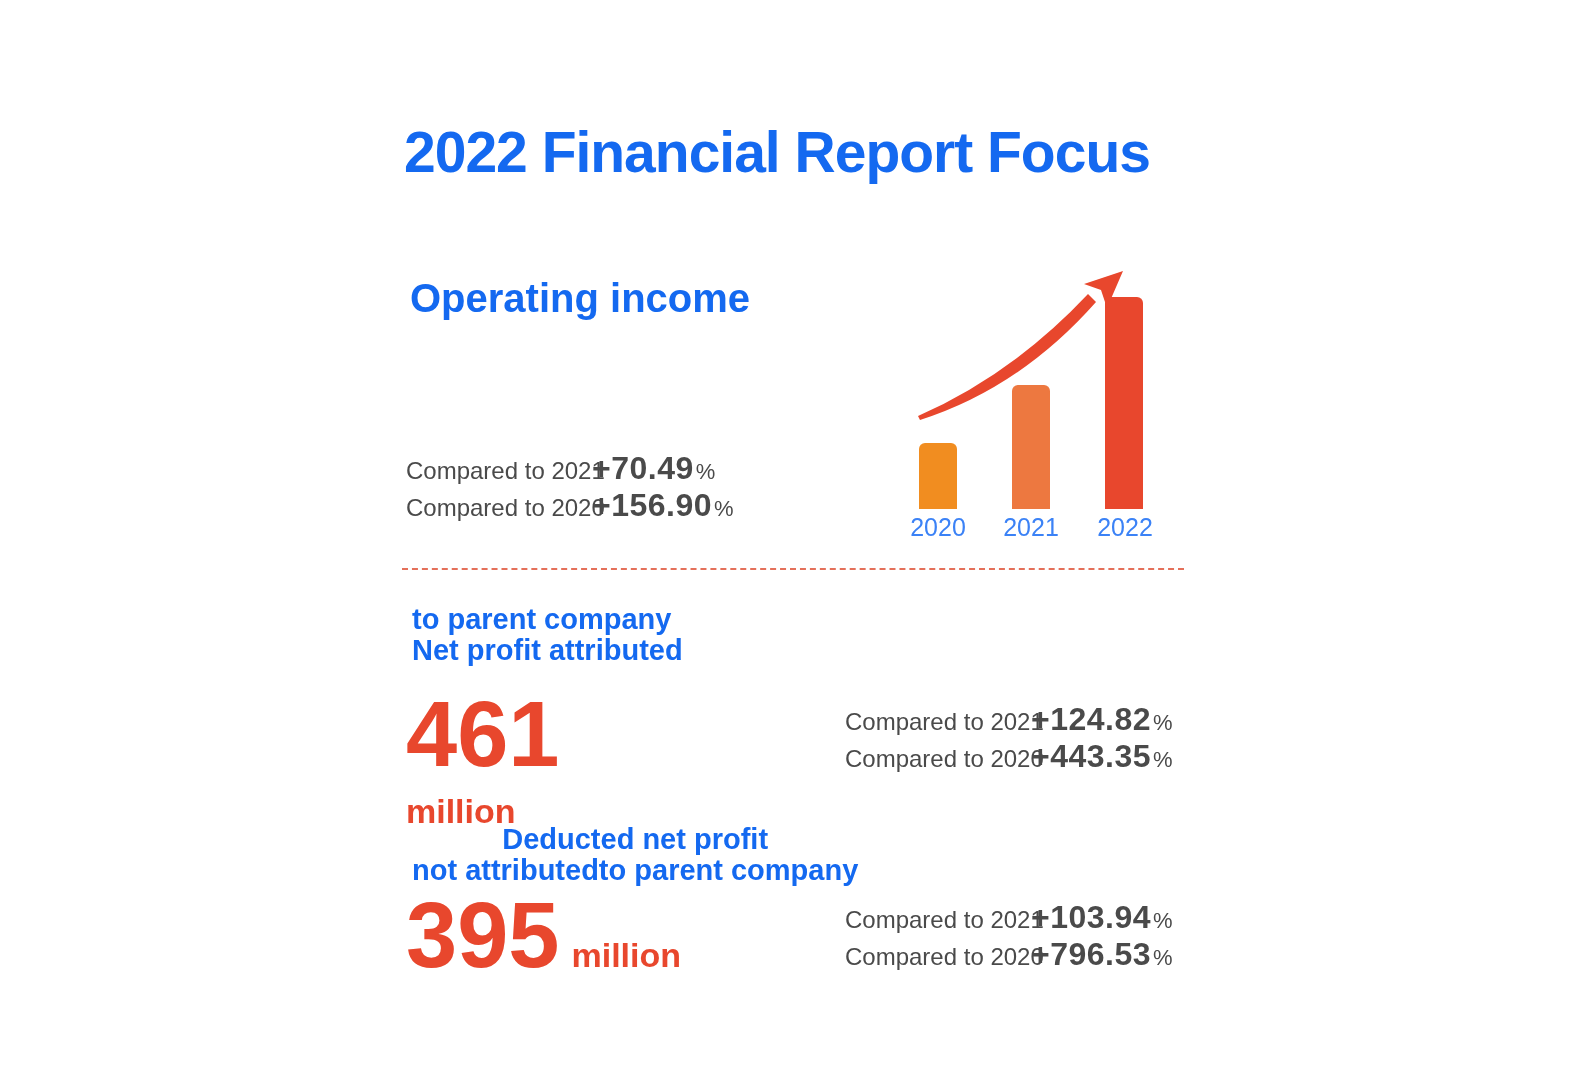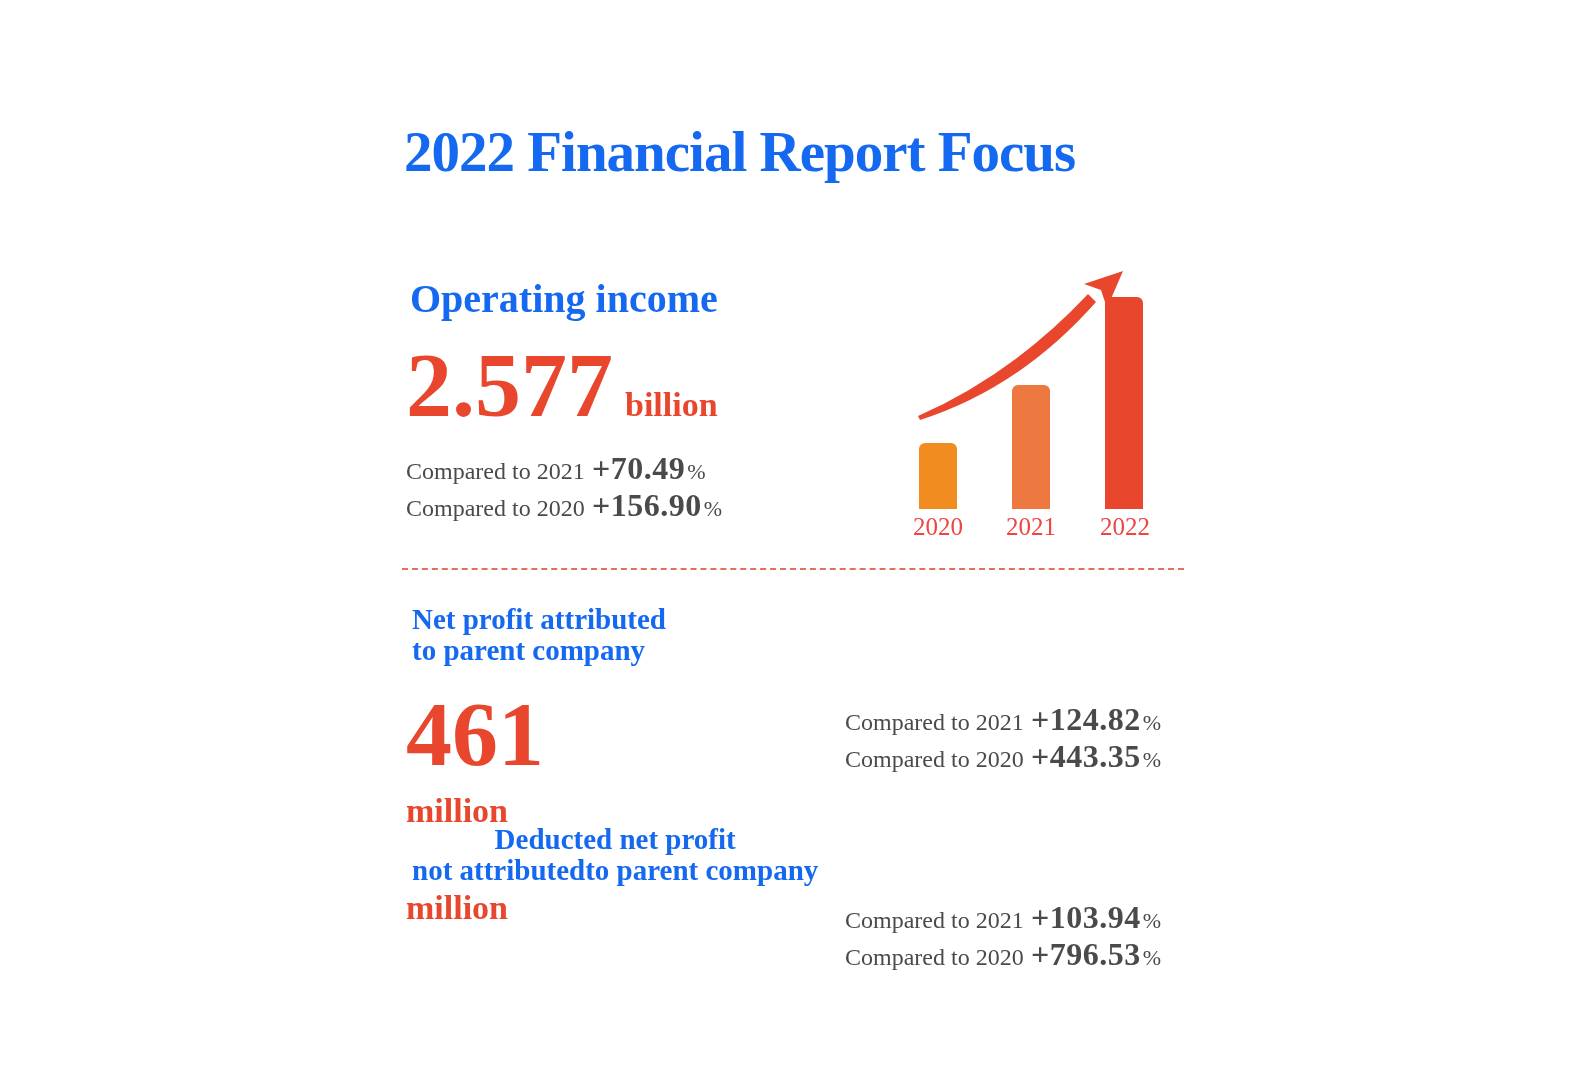--- a/index.html
+++ b/index.html
@@ -6,21 +6,21 @@
   html, body {
     margin: 0;
     padding: 0;
     background: #ffffff;
   }
   .page {
     position: relative;
     width: 1550px;
     height: 1080px;
     background: #ffffff;
-    font-family: Liberation Serif, serif;
+    font-family: Liberation Sans, sans-serif;
     overflow: hidden;
   }
 
   
   .title {
     position: absolute;
     left: 404px;
     top: 119px;
     margin: 0;
     font-size: 57px;
@@ -113,21 +113,21 @@
   .bar-0 { left: 39px; }
   .bar-1 { left: 132px; }
   .bar-2 { left: 225px; }
   .bar-label {
     position: absolute;
     top: 263px;
     width: 90px;
     text-align: center;
     font-size: 25px;
     font-weight: 400;
-    color: #ef4444;
+    color: #3b82f6;
   }
   .bar-label-0 { left: 13px; }
   .bar-label-1 { left: 106px; }
   .bar-label-2 { left: 200px; }
   .growth-arrow {
     position: absolute;
     left: 0;
     top: 0;
     width: 320px;
     height: 290px;
@@ -147,24 +147,20 @@
 </style>
 </head>
 <body>
 
 <div class="page">
 
   <h1 class="title">2022 Financial Report Focus</h1>
 
   <div class="blue-label lbl-operating">Operating income</div>
 
-  <div class="value-row val-operating">
-    <span class="big-num">2.577</span>
-    <span class="unit">billion</span>
-  </div>
 
   <div class="cmp-block cmp-operating">
     <div class="cmp-row">
       <span class="cmp-label">Compared to 2021</span>
       <span class="cmp-value">+70.49</span>
       <span class="cmp-pct">%</span>
     </div>
     <div class="cmp-row">
       <span class="cmp-label">Compared to 2020</span>
       <span class="cmp-value">+156.90</span>
@@ -181,22 +177,22 @@
       <path fill="currentColor" d="M243,21 L204,34 L221,40 L227,58 Z"></path>
     </svg>
     <div class="bar-label bar-label-0">2020</div>
     <div class="bar-label bar-label-1">2021</div>
     <div class="bar-label bar-label-2">2022</div>
   </div>
 
   <div class="divider"></div>
 
   <div class="blue-label lbl-netprofit">
+    <div>to parent company</div>
     <div>Net profit attributed</div>
-    <div>to parent company</div>
   </div>
 
   <div class="value-row val-netprofit">
     <span class="big-num">461</span>
     <span class="unit">million</span>
   </div>
 
   <div class="cmp-block cmp-netprofit">
     <div class="cmp-row">
       <span class="cmp-label">Compared to 2021</span>
@@ -209,20 +205,21 @@
       <span class="cmp-pct">%</span>
     </div>
   </div>
 
   <div class="blue-label lbl-deducted">
     <div>Deducted net profit</div>
     <div>not attributedto parent company</div>
   </div>
 
   <div class="value-row val-deducted">
+    <span class="big-num">395</span>
     <span class="unit">million</span>
   </div>
 
   <div class="cmp-block cmp-deducted">
     <div class="cmp-row">
       <span class="cmp-label">Compared to 2021</span>
       <span class="cmp-value">+103.94</span>
       <span class="cmp-pct">%</span>
     </div>
     <div class="cmp-row">

